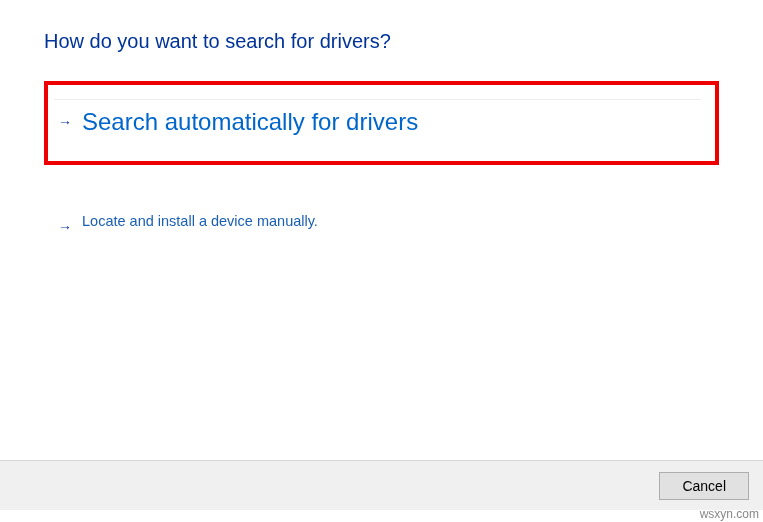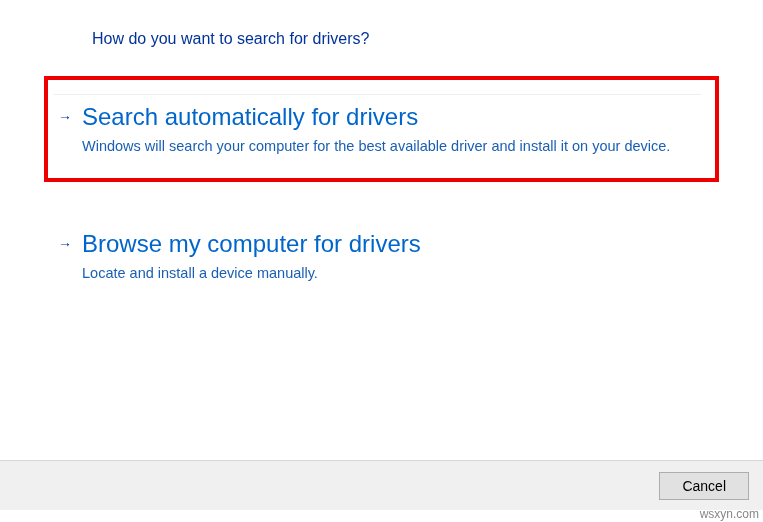--- a/index.html
+++ b/index.html
@@ -13,24 +13,23 @@
       width: 763px;
       height: 522px;
       position: relative;
       overflow: hidden;
     }
     .content {
       padding: 30px 44px 0 44px;
     }
     .page-title {
       color: #003399;
-      font-size: 16px;
+      font-size: 20px;
       font-weight: 400;
       margin-bottom: 28px;
-      margin-left: 48px;
     }
     .option-box {
       padding: 16px 18px 18px 10px;
       cursor: pointer;
     }
     .option-box.highlighted {
       border: 4px solid #ef0000;
       padding: 14px 14px 20px 6px;
       margin-bottom: 30px;
     }
@@ -104,30 +103,28 @@
 
 <div class="content">
   <h1 class="page-title">How do you want to search for drivers?</h1>
 
   <div class="option-box highlighted">
     <div class="divider"></div>
     <div class="option-row">
       <div class="arrow">→</div>
       <div class="option-text">
         <div class="option-title">Search automatically for drivers</div>
-        <div class="option-desc">Windows will search your computer for the best available driver and install it on your device.</div>
       </div>
     </div>
   </div>
 
   <div class="option-box">
     <div class="option-row">
       <div class="arrow">→</div>
       <div class="option-text">
-        <div class="option-title">Browse my computer for drivers</div>
         <div class="option-desc">Locate and install a device manually.</div>
       </div>
     </div>
   </div>
 </div>
 
 <div class="footer">
   <button class="cancel-btn">Cancel</button>
 </div>
 

